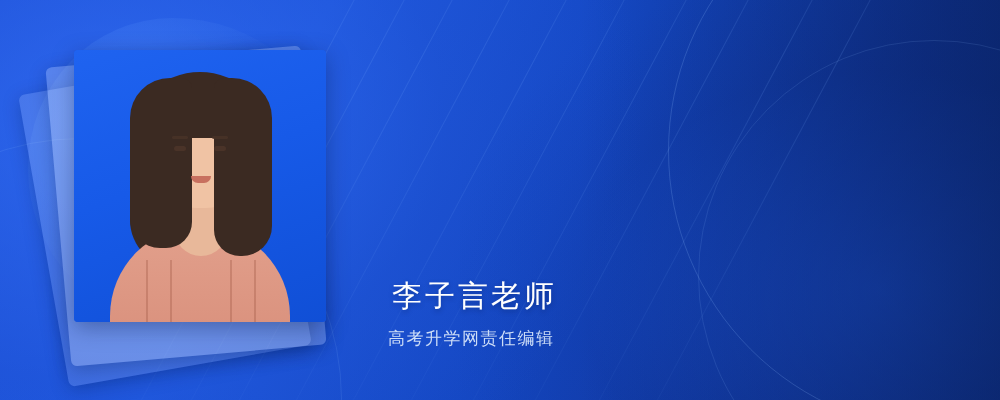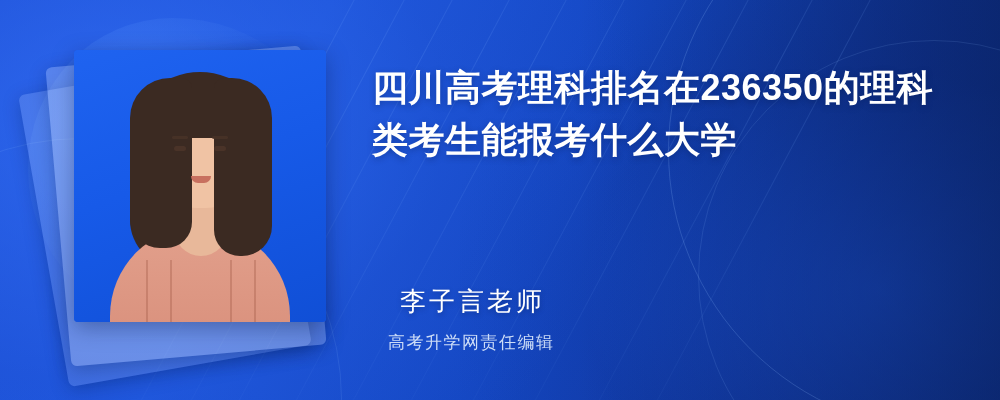--- a/index.html
+++ b/index.html
@@ -230,23 +230,23 @@
     letter-spacing: 0.5px;
     text-shadow: 0 2px 6px rgba(4,22,70,0.35);
   }
   .byline {
     position: absolute;
     left: 388px;
     top: 272px;
     width: 560px;
   }
   .author {
-    margin: 12px;
+    margin: 4px;
     color: #ffffff;
-    font-size: 26px;
+    font-size: 30px;
     letter-spacing: 3px;
     text-shadow: 0 2px 5px rgba(4,22,70,0.35);
   }
   .role {
     margin: 10px 0 12px 0;
     color: #cdddf7;
     font-size: 17px;
     letter-spacing: 1.5px;
   }
 </style>
@@ -299,22 +299,19 @@
         <div class="p-hair-front-r"></div>
         <div class="p-brow l"></div>
         <div class="p-brow r"></div>
         <div class="p-eye l"></div>
         <div class="p-eye r"></div>
         <div class="p-mouth"></div>
       </div>
     </div>
   </div>
 
-  <div class="text-block">
-    <h1 class="headline">四川高考理科排名在236350的理科类考生能报考什么大学</h1>
-  </div>
 
   <div class="byline">
     <p class="author">李子言老师</p>
     <p class="role">高考升学网责任编辑</p>
   </div>
 
 </div>
 
 </body></html>

